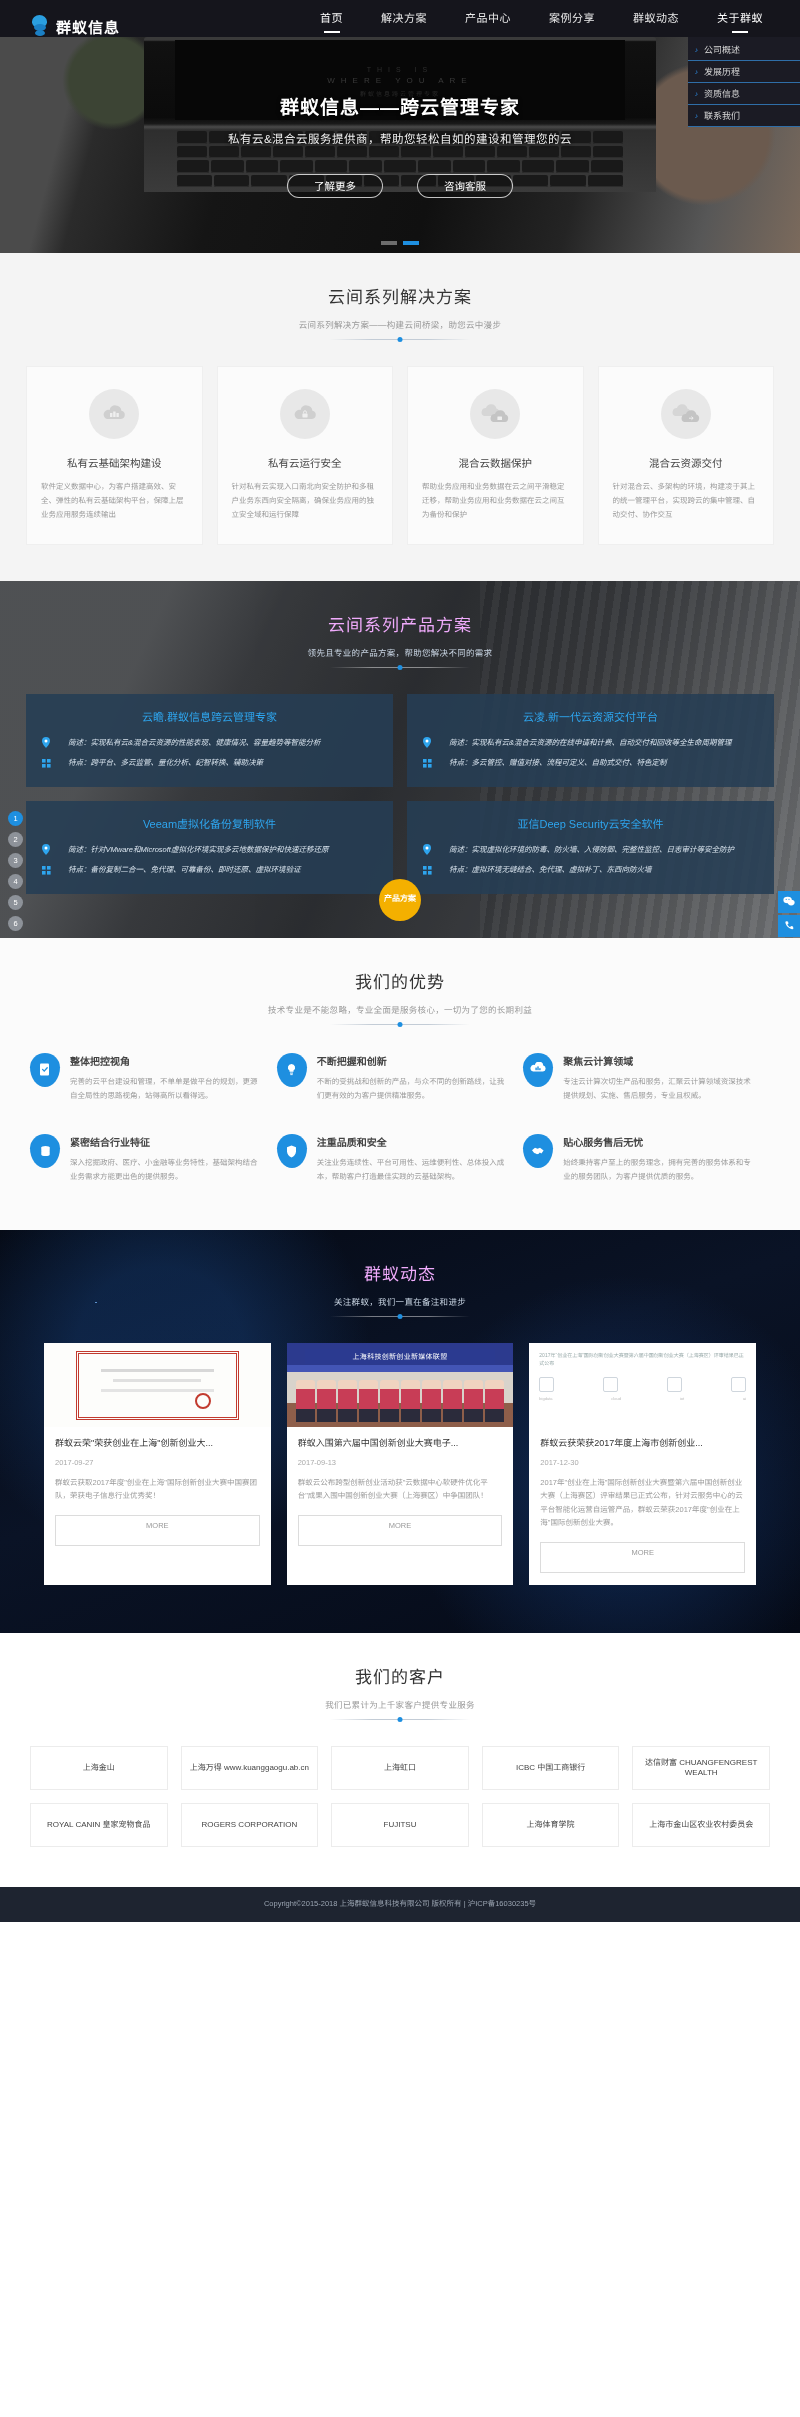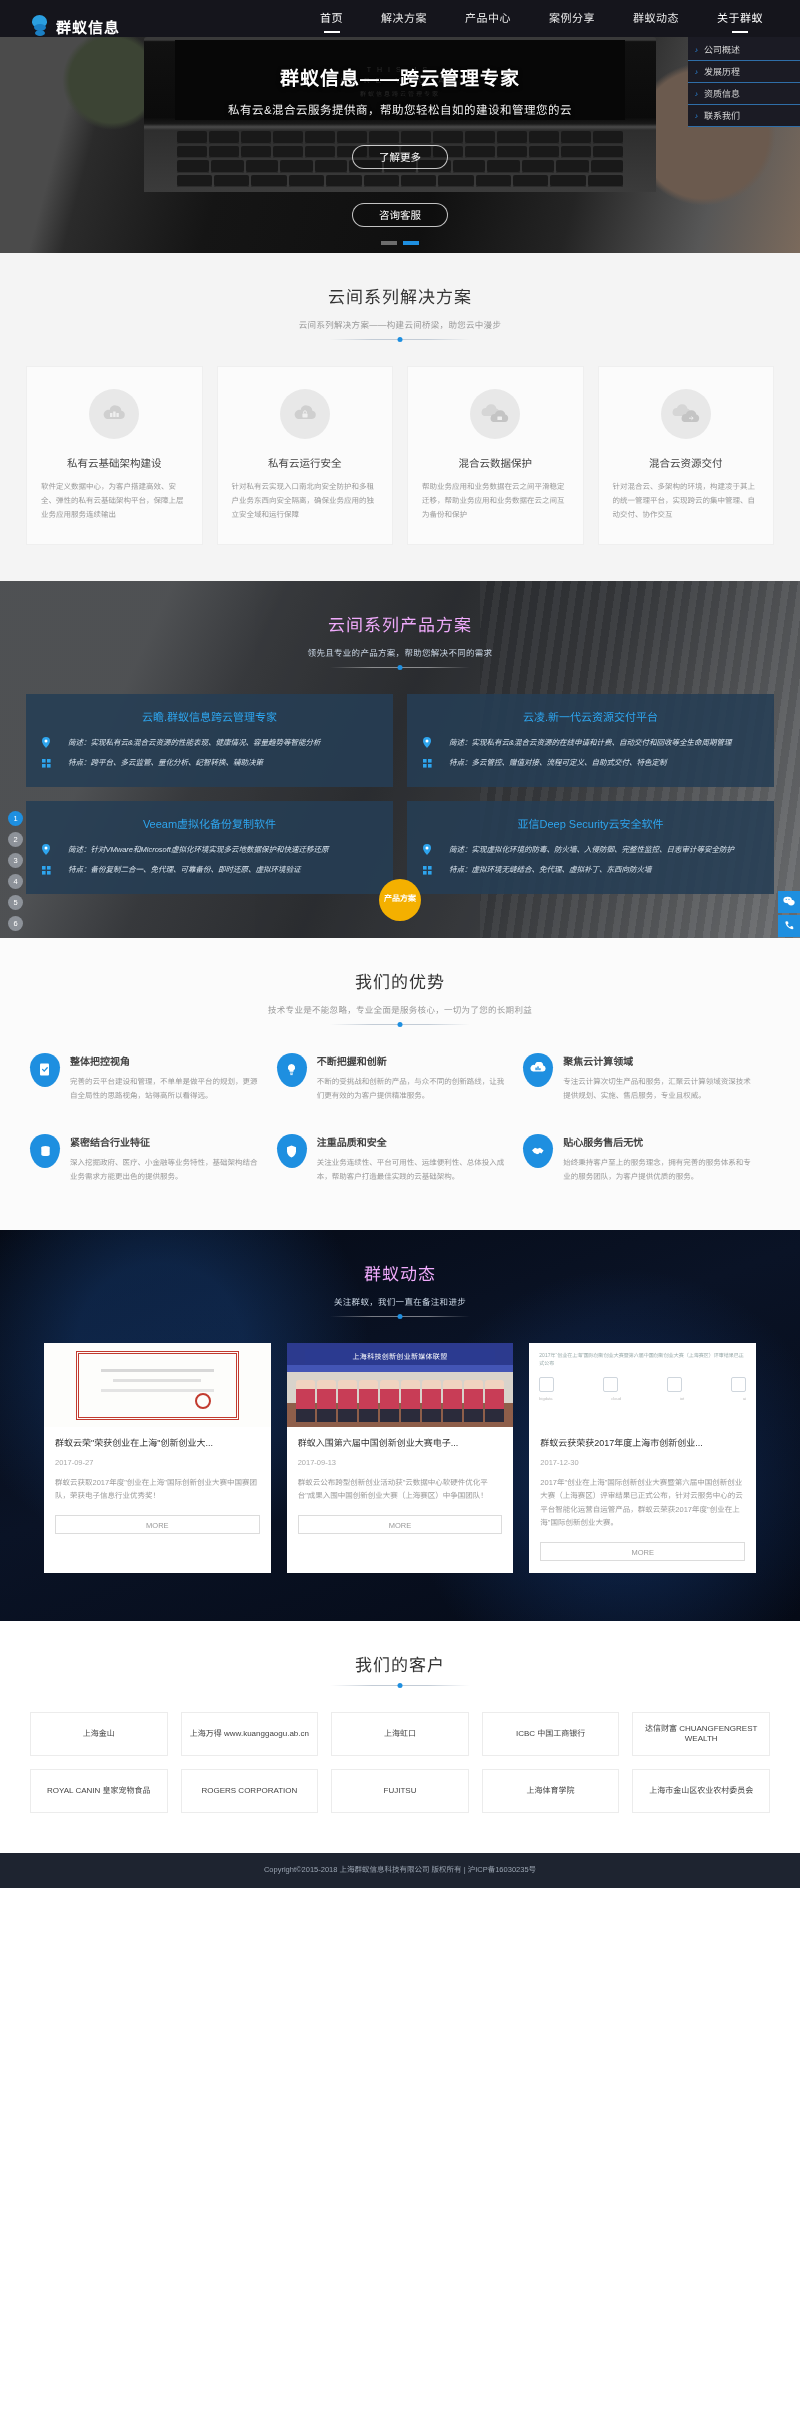--- a/index.html
+++ b/index.html
@@ -126,21 +126,21 @@
     align-items:center; justify-content:center; z-index: 5;
   }
   .hero-title {
     color:#fff; font-size: 19px; font-weight: bold; letter-spacing: 1px;
     text-shadow: 0 1px 4px rgba(0,0,0,.9);
   }
   .hero-sub {
     color:#f0f0f0; font-size: 11.5px; margin-top: 11px; letter-spacing:.5px;
     text-shadow: 0 1px 4px rgba(0,0,0,.9);
   }
-  .hero-btns { display:flex; gap: 34px; margin-top: 28px; flex-direction: column; }
+  .hero-btns { display:flex; gap: 34px; margin-top: 28px; }
   .hero-btn {
     width: 96px; height: 24px; line-height: 22px; text-align:center;
     border: 1px solid rgba(255,255,255,.75); border-radius: 14px;
     color:#fff; font-size: 10.5px; cursor:pointer; background: rgba(0,0,0,.12);
   }
   .hero-dots {
     position:absolute; bottom: 8px; left:50%; transform:translateX(-50%);
     display:flex; gap:6px; z-index: 6;
   }
   .hero-dots span { width: 16px; height: 4px; background: #6d6d6d; display:block; cursor:pointer;}
@@ -257,21 +257,21 @@
   }
   .news-inner { position:relative; z-index:3; }
   .news-grid { display:flex; gap: 16px; padding: 0 44px; margin-top: 26px; }
   .news-card { flex:1; background:#ffffff; }
   .news-thumb { height: 84px; overflow:hidden; position:relative; }
   .news-body { padding: 10px 11px 12px; }
   .news-title { font-size: 9px; color:#333; line-height:1.5; }
   .news-date { font-size: 7.5px; color:#aaa; margin-top: 7px; }
   .news-desc { font-size: 7.5px; color:#9a9a9a; line-height: 1.8; margin-top: 9px; }
   .news-more {
-    margin-top: 12px; height: 19px; line-height:19px; text-align:center;
+    margin-top: 12px; height: 31px; line-height:19px; text-align:center;
     border:1px solid #dcdcdc; color:#999; font-size: 7.5px; cursor:pointer;
   }
 
   
   .cert {
     position:absolute; inset:0; background:#fdfdfb; display:flex; align-items:center; justify-content:center;
   }
   .cert .frame { width: 72%; height: 82%; border: 3px double #c23b2f; position:relative;}
   .cert .l1 { position:absolute; left:14%; top:24%; width:72%; height:3px; background:#d8d8d8;}
   .cert .l2 { position:absolute; left:22%; top:40%; width:56%; height:3px; background:#e0e0e0;}
@@ -837,20 +837,21 @@
           <div class="news-more">MORE</div>
         </div>
       </div>
     </div>
   </div>
 </div>
 
 <div class="clients">
   <div class="sec-head">
     <div class="sec-title">我们的客户</div>
+    <div class="sec-sub">我们已累计为上千家客户提供专业服务</div>
     <div class="sec-rule">
         <i></i>
       </div>
   </div>
 
   <div class="cli-grid">
     <div class="cli-card">
         <span>上海金山</span>
       </div>
     <div class="cli-card">

